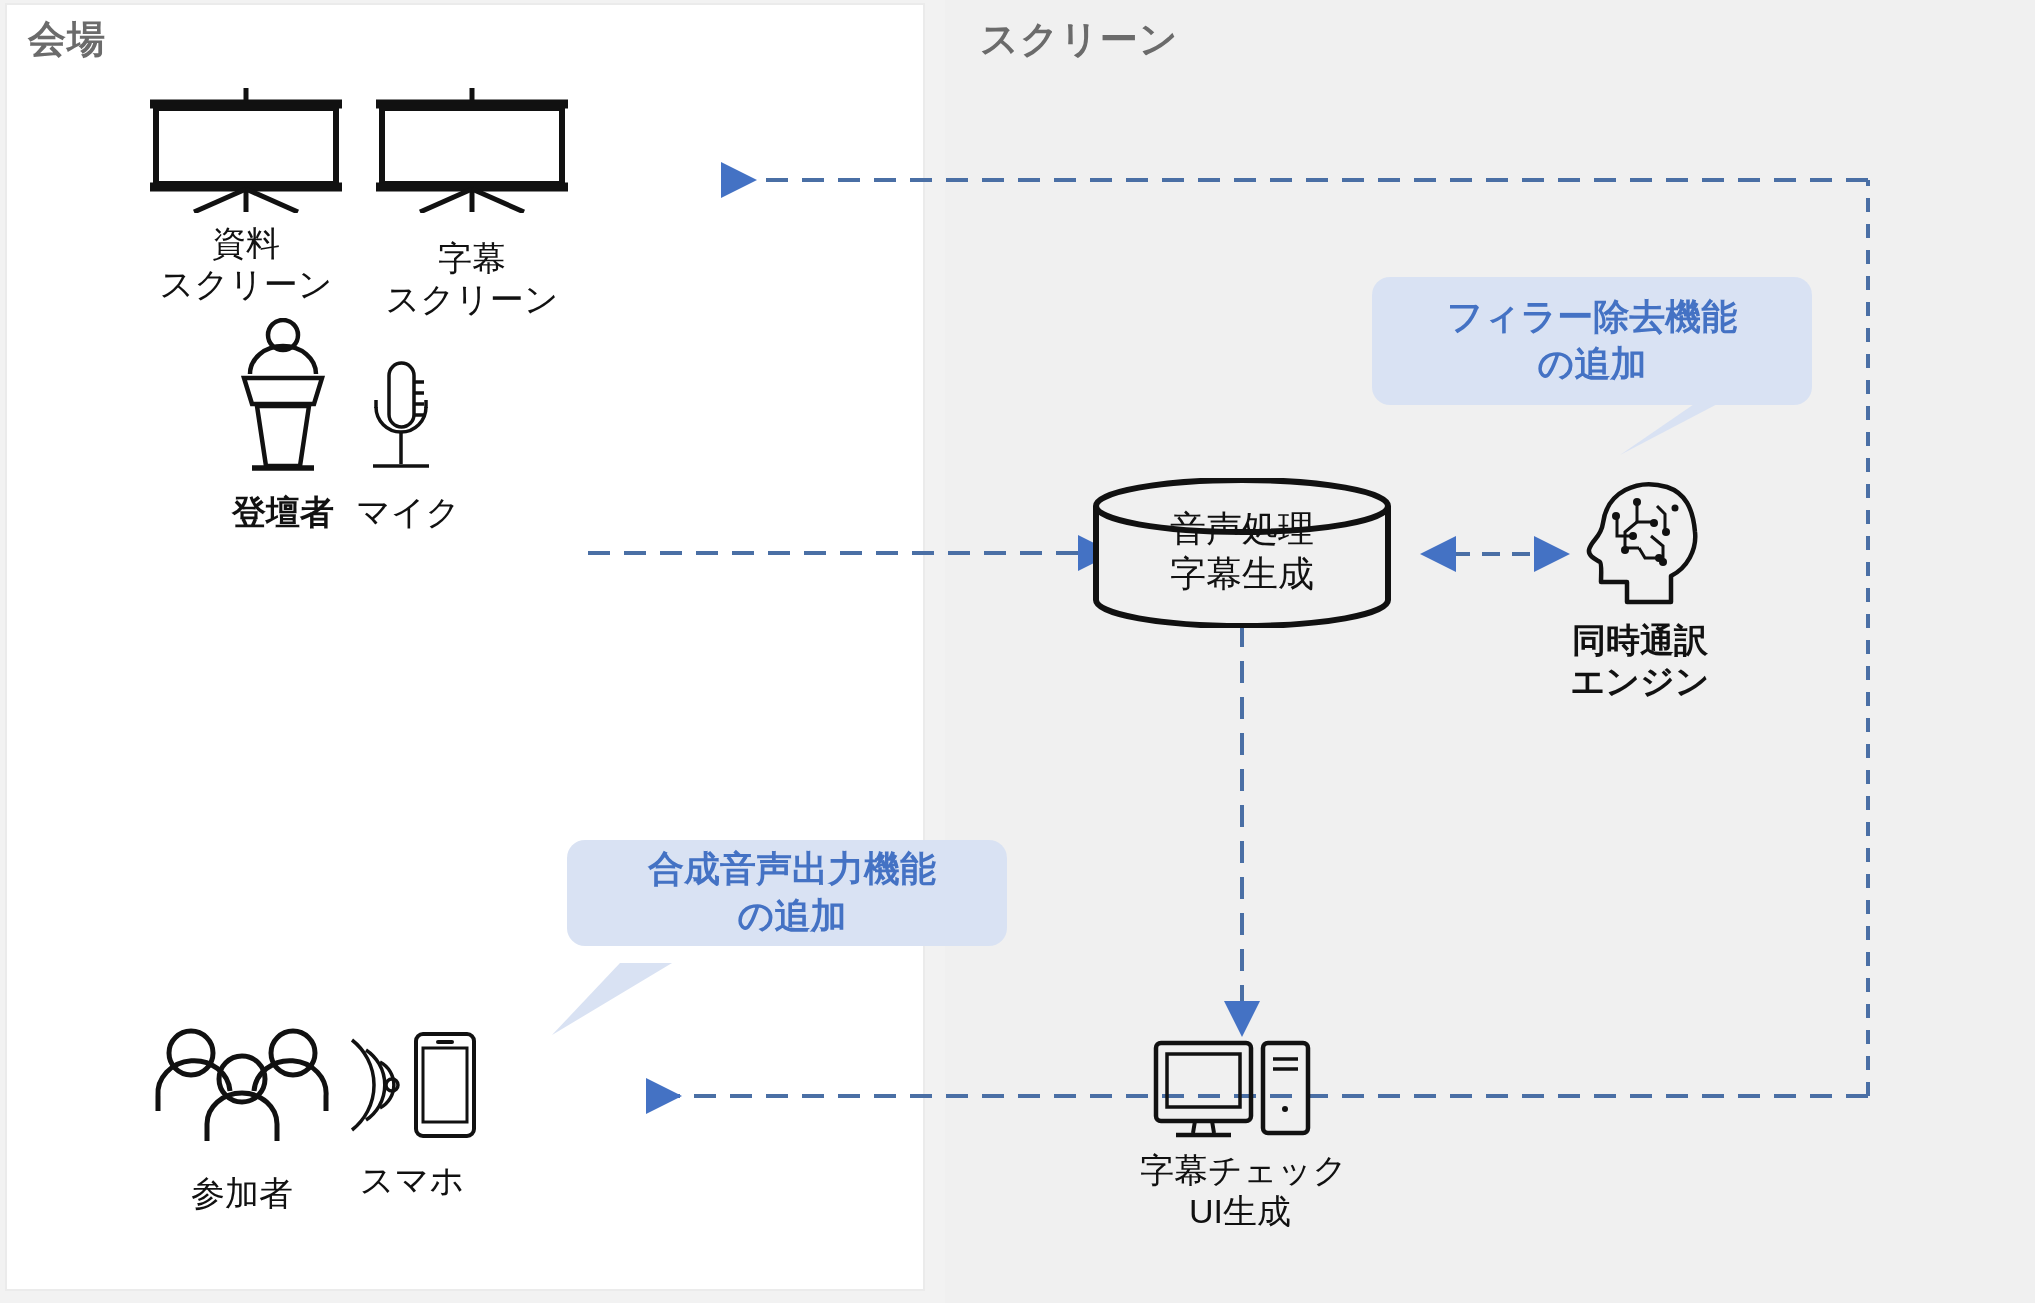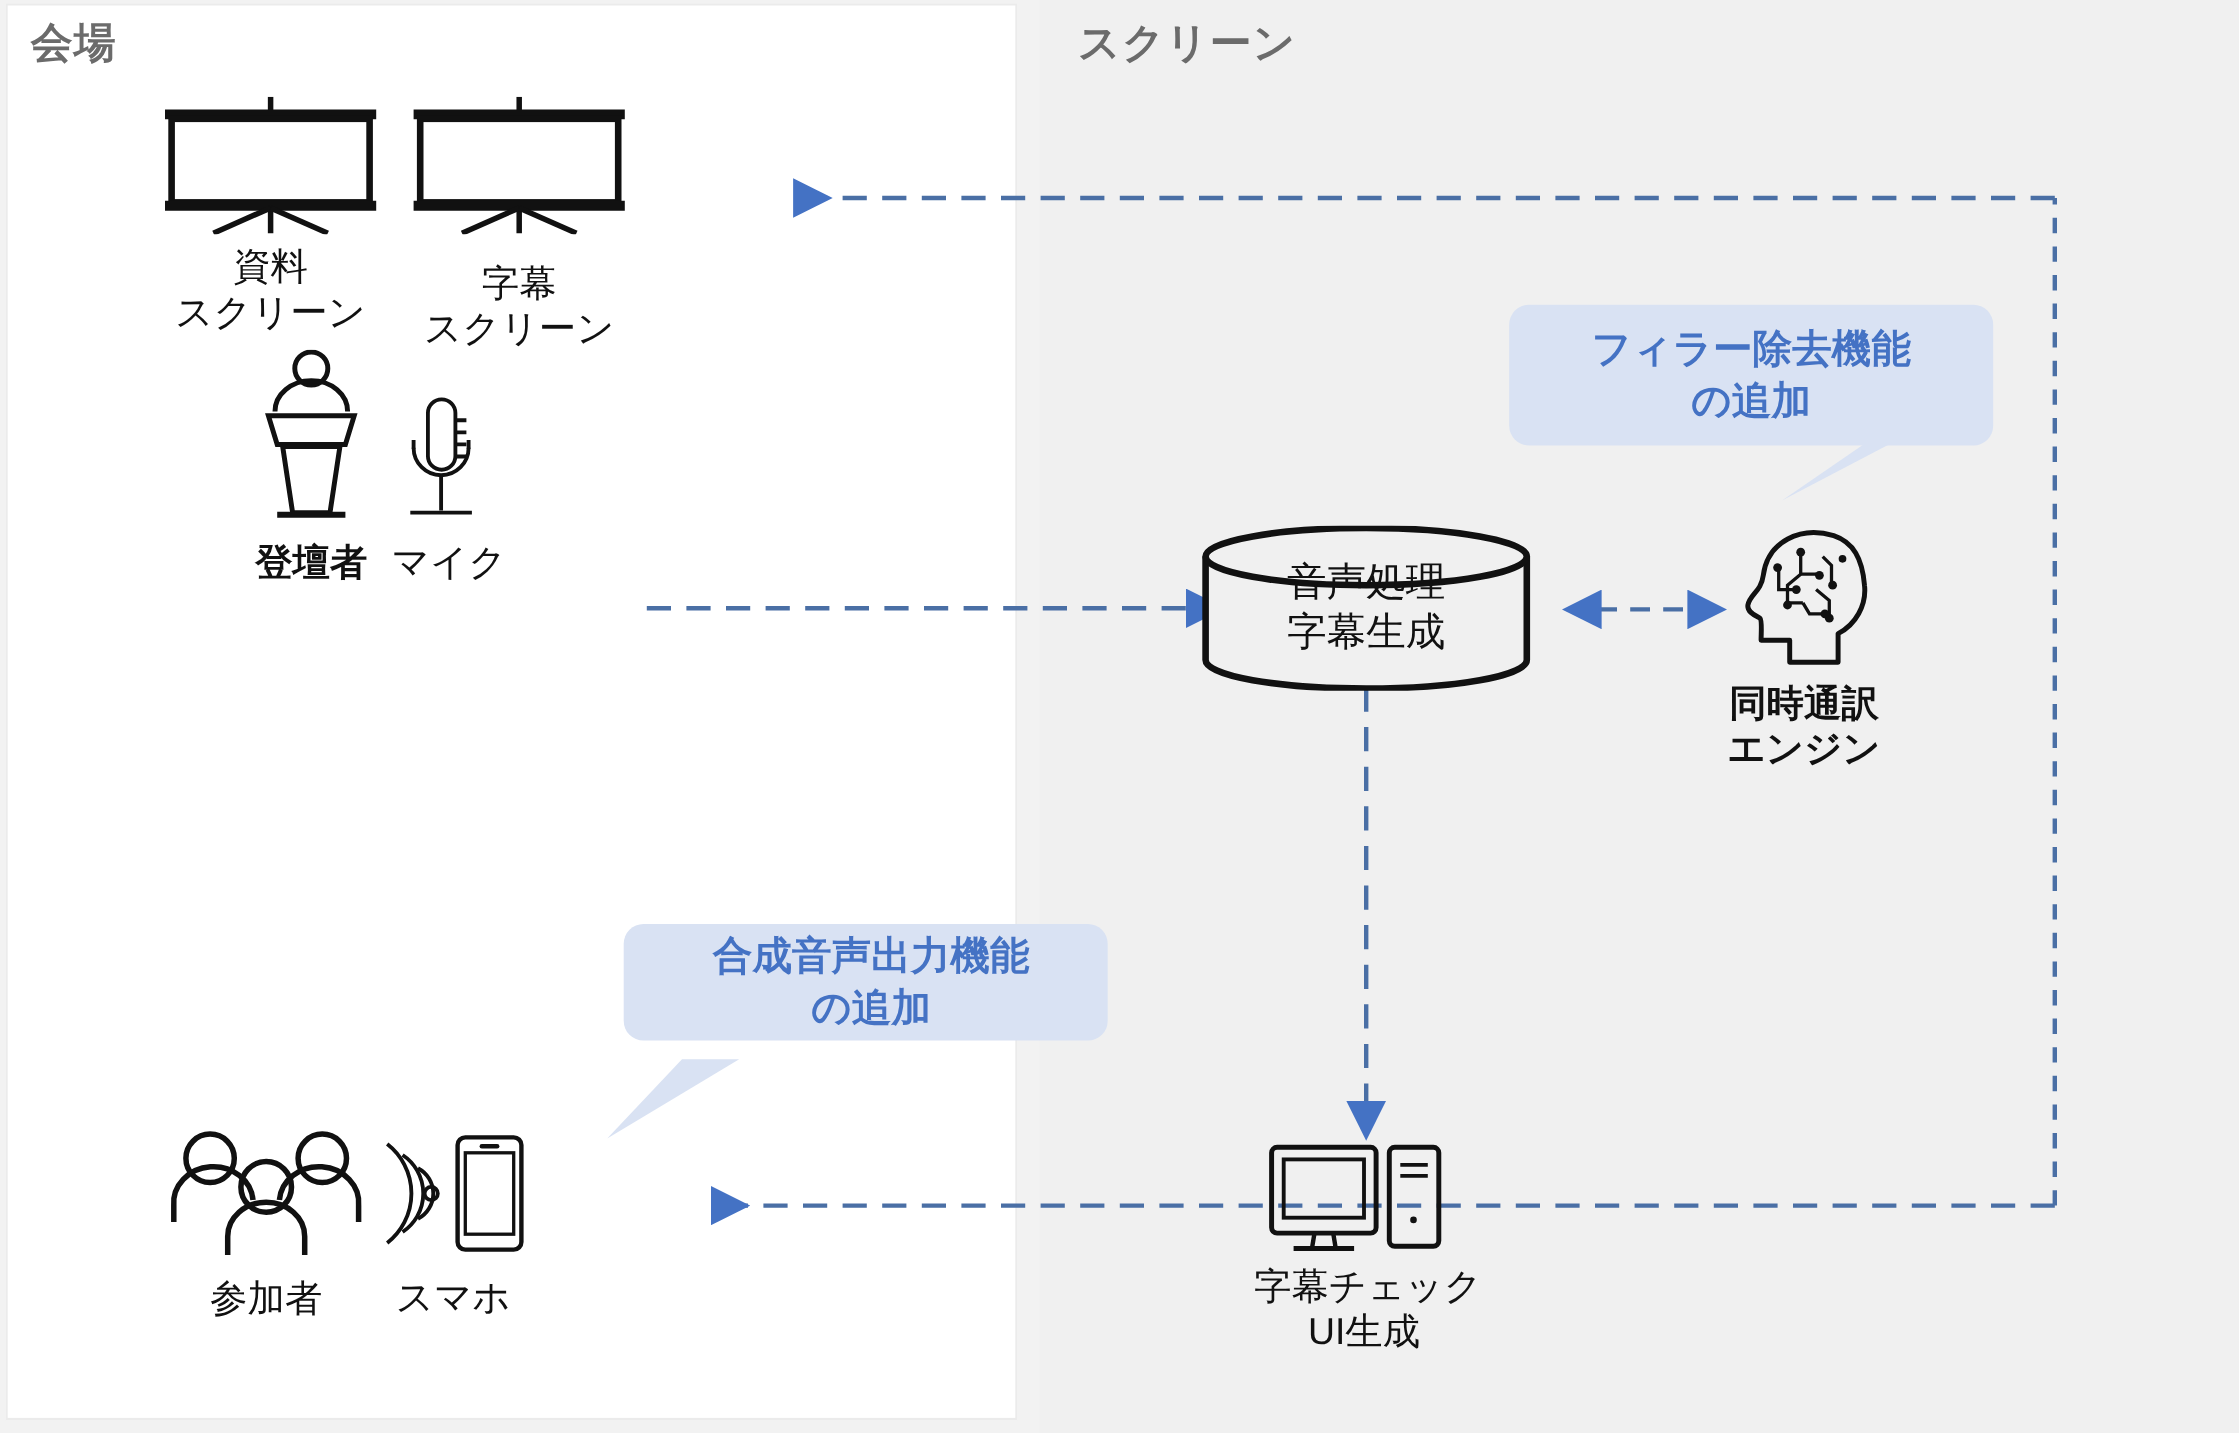--- a/index.html
+++ b/index.html
@@ -180,21 +180,21 @@
 
   <div class="node" style="left:152px;top:1023px;width:180px;">
     <svg class="node-icon" width="180" height="122" viewBox="0 0 180 122">
       <circle cx="39" cy="30" r="22" fill="none" stroke="#111" stroke-width="5"></circle>
       <path d="M6,88 L6,73 A33,30 0 0 1 78,68" fill="none" stroke="#111" stroke-width="5"></path>
       <circle cx="141" cy="30" r="22" fill="none" stroke="#111" stroke-width="5"></circle>
       <path d="M174,88 L174,73 A33,30 0 0 0 102,68" fill="none" stroke="#111" stroke-width="5"></path>
       <circle cx="90" cy="56" r="23" fill="none" stroke="#111" stroke-width="5"></circle>
       <path d="M55,118 L55,101 A35,31 0 0 1 125,101 L125,118" fill="none" stroke="#111" stroke-width="5"></path>
     </svg>
-    <div class="node-label" style="margin-top:16px;">
+    <div class="node-label" style="margin-top:28px;">
       <div>参加者</div>
     </div>
   </div>
 
   <div class="node" style="left:1092px;top:478px;width:300px;">
     <svg class="node-icon" width="300" height="150" viewBox="0 0 300 150">
       <path d="M4,28 L4,122 A146,26 0 0 0 296,122 L296,28" fill="#f0f0f0" stroke="#111" stroke-width="6"></path>
       <ellipse cx="150" cy="28" rx="146" ry="26" fill="#f0f0f0" stroke="#111" stroke-width="6"></ellipse>
     </svg>
     <div class="cyl-text" style="left:0;top:28px;">

